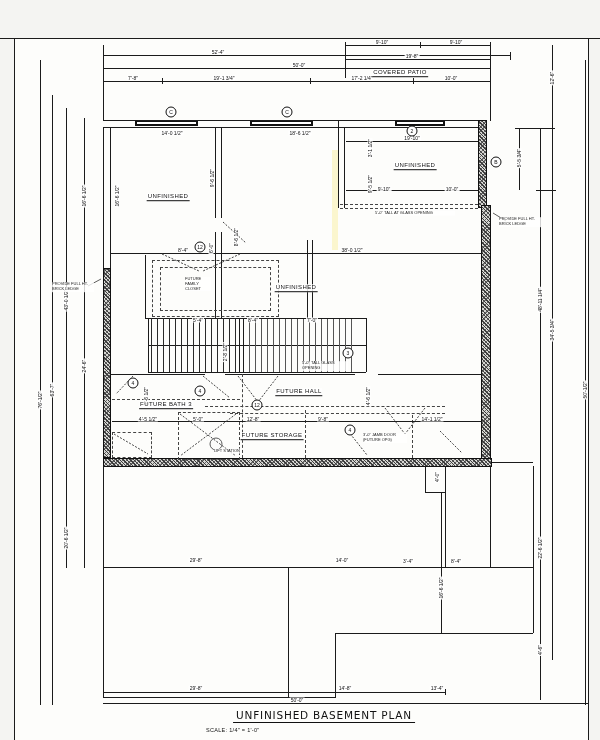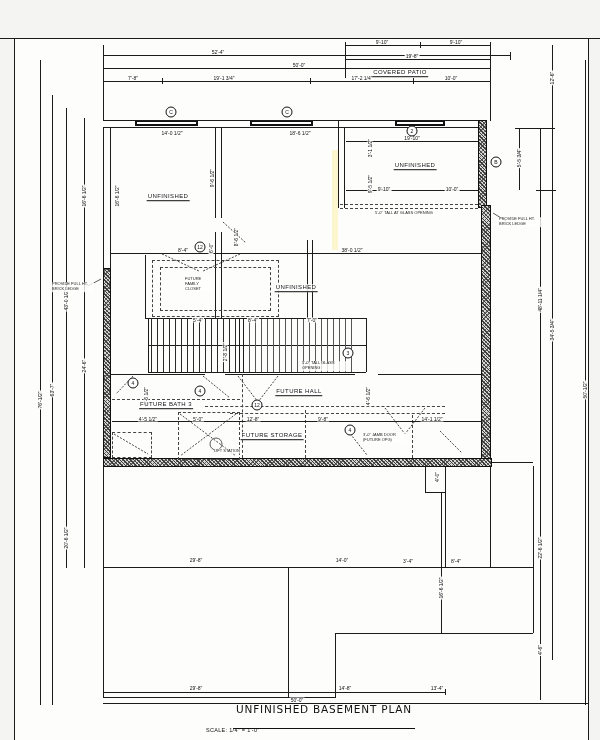--- a/index.html
+++ b/index.html
@@ -25,21 +25,21 @@
        background:rgba(255,255,255,.9);padding:0 1px;white-space:nowrap;}
   .dim.r{transform:translate(-50%,-50%) rotate(-90deg);}
   .room{position:absolute;transform:translate(-50%,-50%);font-size:6px;letter-spacing:.4px;line-height:1.1;
         color:#111;border-bottom:1px solid #111;background:rgba(255,255,255,.85);padding:0 1px;white-space:nowrap;}
   .circ{position:absolute;transform:translate(-50%,-50%);width:9px;height:9px;border:1px solid #111;border-radius:50%;
         background:#fff;font-size:5px;display:flex;align-items:center;justify-content:center;line-height:1;}
   .note{position:absolute;transform:translate(-50%,-50%);font-size:4px;line-height:1.2;color:#222;
         background:rgba(255,255,255,.8);text-align:left;}
   #plan-title{position:absolute;left:324px;top:716px;transform:translate(-50%,-50%);
         font-family:"DejaVu Sans",sans-serif;font-size:10.5px;letter-spacing:.8px;
-        border-bottom:1.5px solid #111;padding:0 3px 13px;white-space:nowrap;}
+        border-bottom:1.5px solid #111;padding:0 3px 1px;white-space:nowrap;}
   #plan-scale{position:absolute;left:206px;top:727px;font-size:5.5px;letter-spacing:.3px;white-space:nowrap;}
   svg.overlay{position:absolute;left:0;top:0;}
 </style>
 </head>
 <body>
 
 <div id="canvas">
   <div id="sheet-bg"></div>
 
   <i class="h" style="left:0;top:38px;width:600px"></i>

